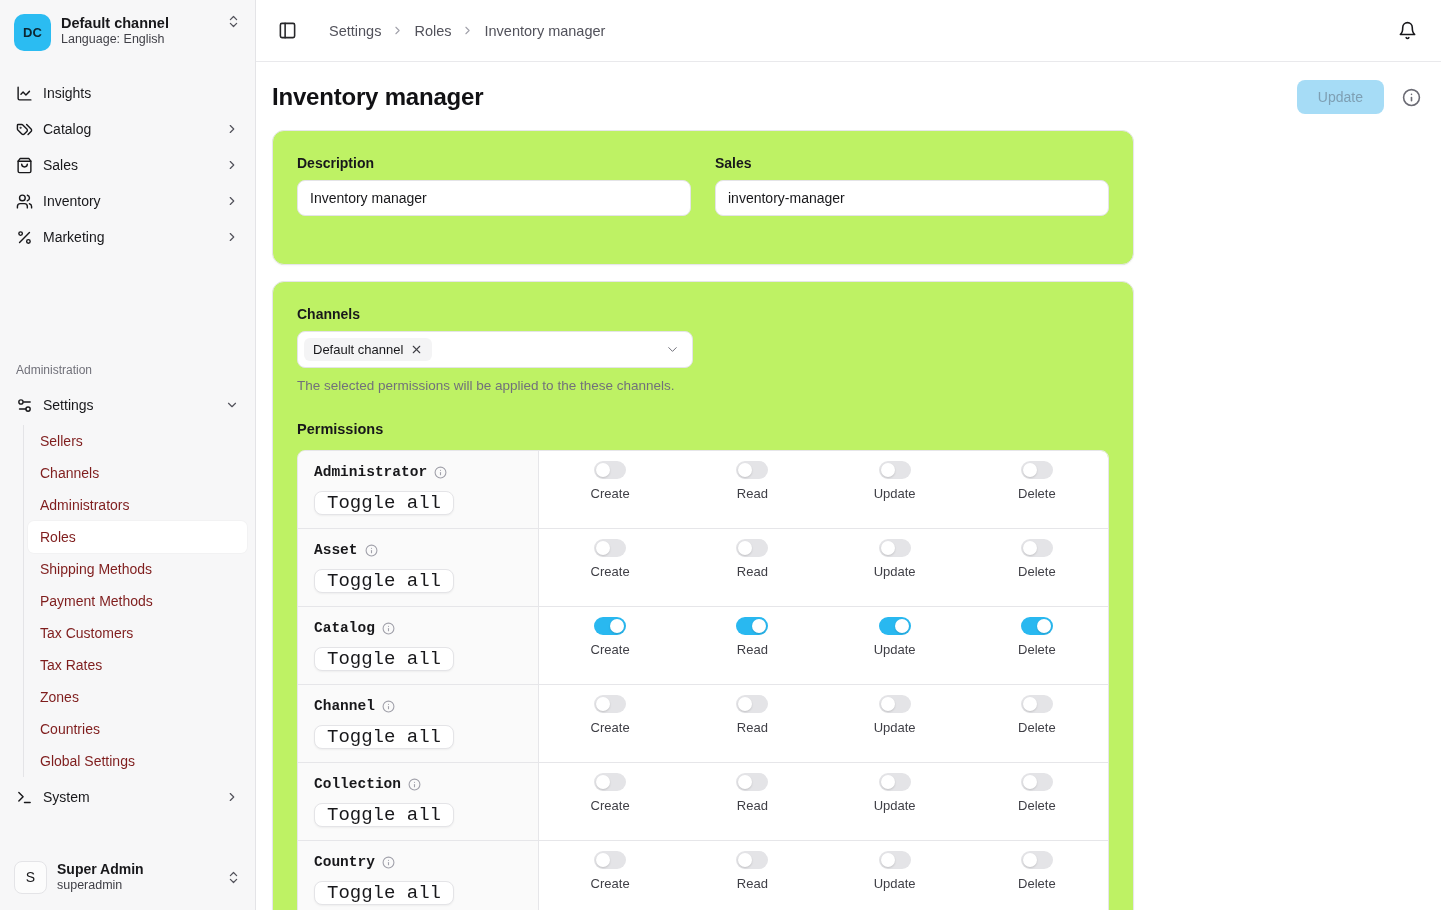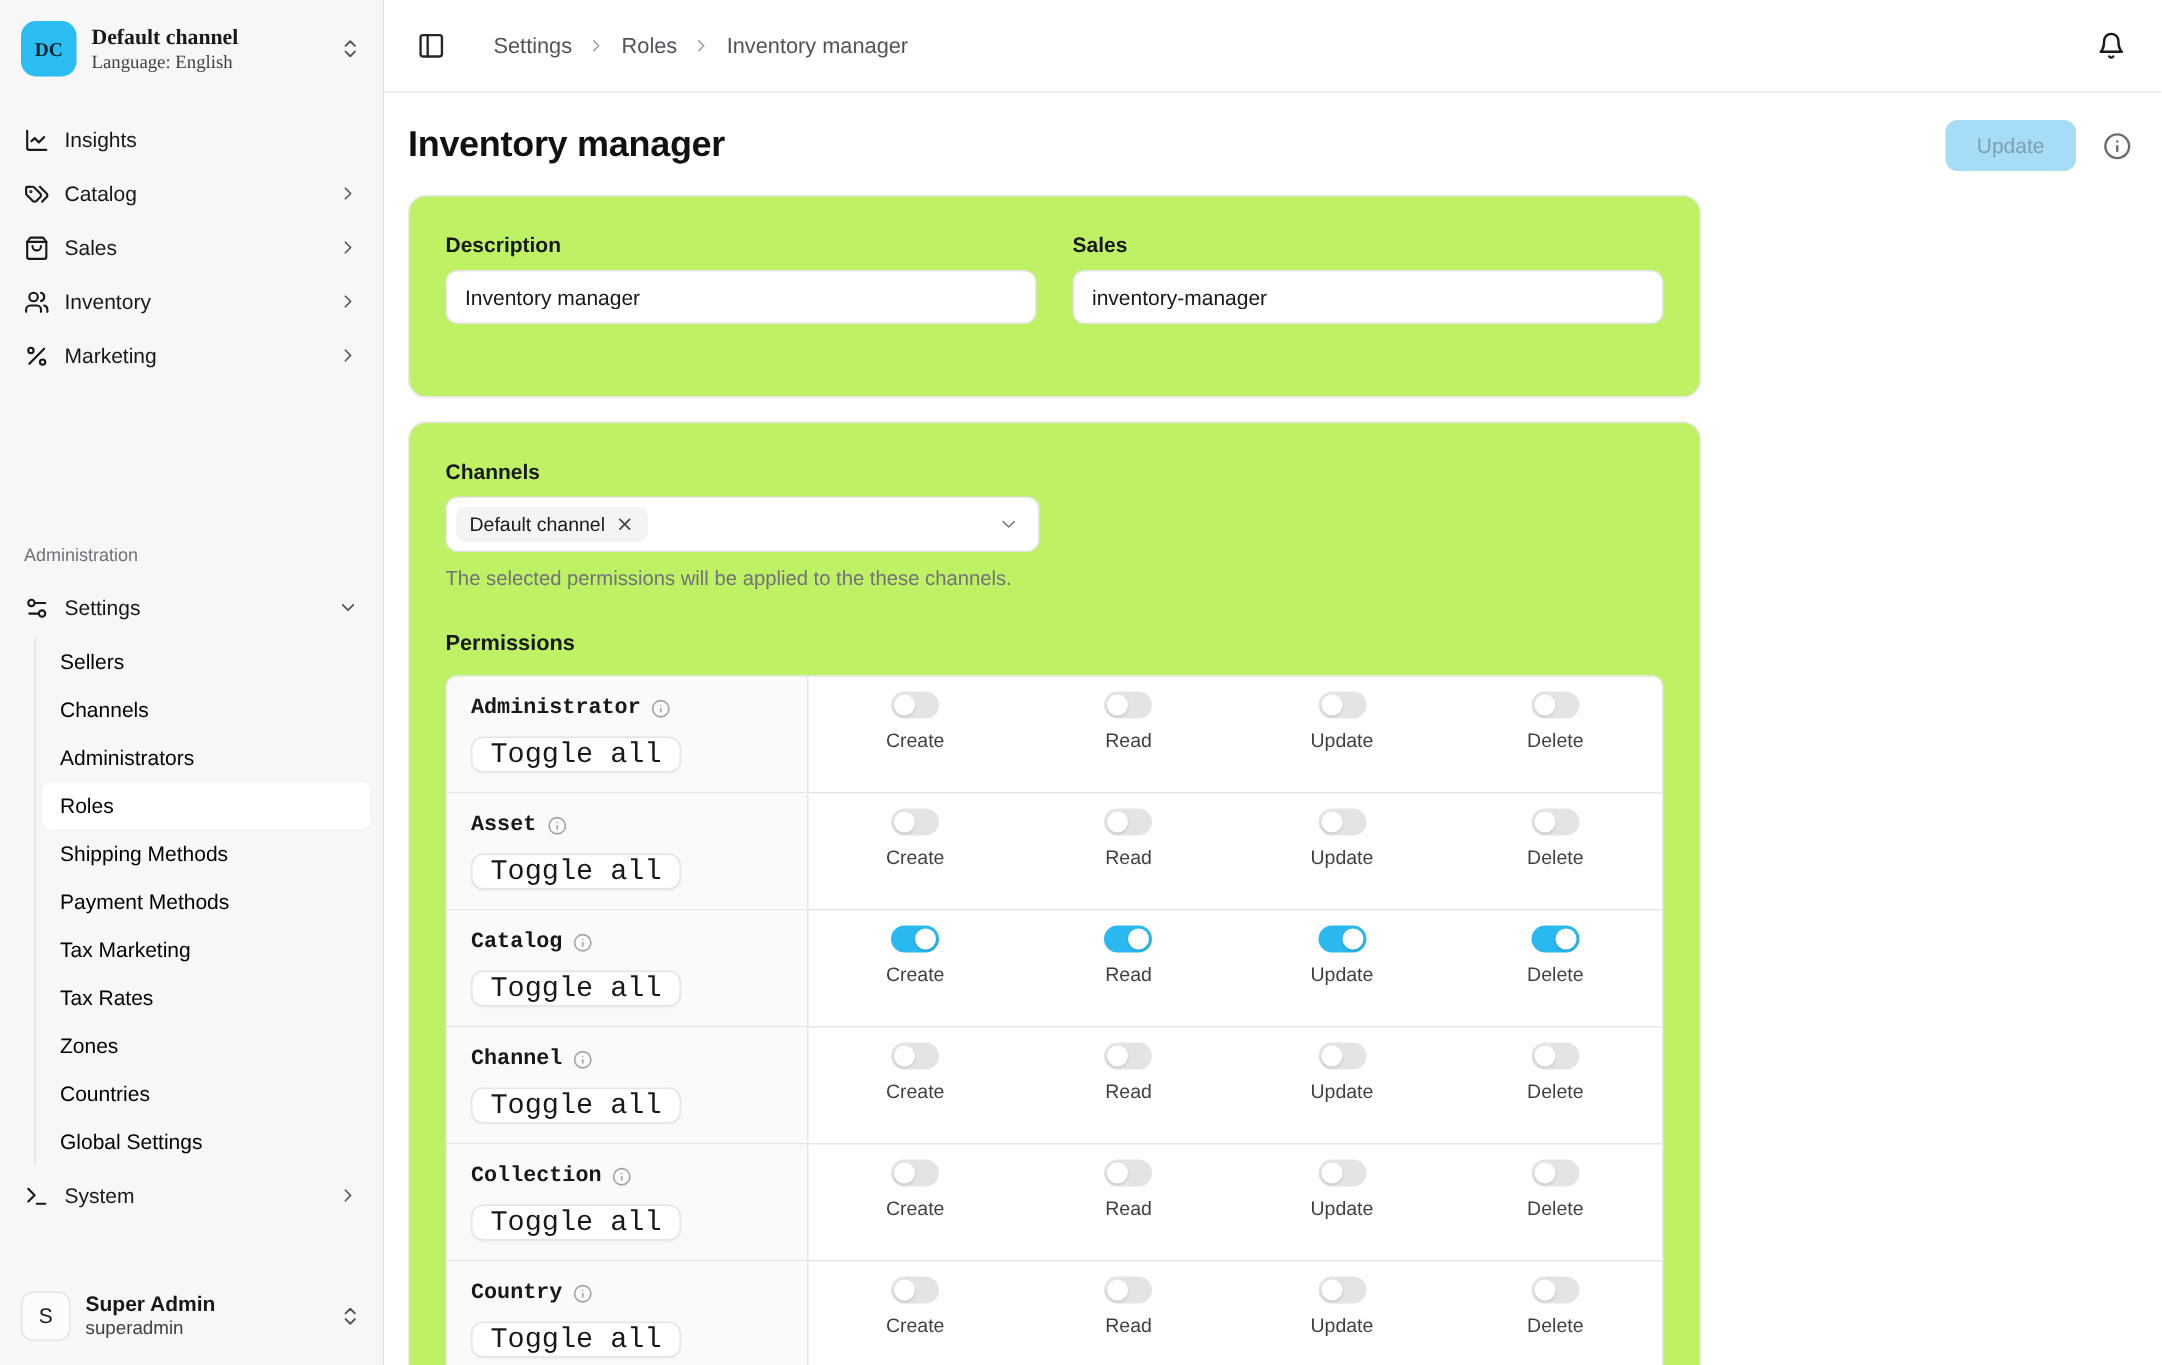--- a/index.html
+++ b/index.html
@@ -11,21 +11,21 @@
   }
   svg { display:block; }
   .ic { stroke:currentColor; fill:none; stroke-width:2; stroke-linecap:round; stroke-linejoin:round; }
 
   
   .sidebar {
     width:256px; min-width:256px; height:100%;
     background:#f7f7f8; border-right:1px solid #e4e4e7;
     display:flex; flex-direction:column; padding:10px 8px 10px 8px;
   }
-  .ws-header { display:flex; align-items:center; gap:10px; padding:4px 6px 8px 6px; cursor:pointer; border-radius:8px;font-family:Liberation Serif, serif; }
+  .ws-header { display:flex; gap:10px; padding:4px 6px 8px 6px; cursor:pointer; border-radius:8px; }
   .ws-avatar {
     width:37px; height:37px; border-radius:10px; background:#2bbcf2;
     display:flex; align-items:center; justify-content:center;
     font-weight:700; font-size:13px; color:#0c2530;
   }
   .ws-meta { flex:1; line-height:1.25; }
   .ws-name { font-weight:700; font-size:14.5px; }
   .ws-sub { font-size:12.5px; color:#3f3f46; }
   .chev-updown { color:#52525b; }
 
@@ -40,21 +40,21 @@
 
   .admin-group { margin-top:108px; }
   .section-label { font-size:12px; color:#71717a; padding:0 8px; margin-bottom:10px; }
 
   .sub-list {
     margin-left:15px; border-left:1px solid #e4e4e7; padding-left:4px;
     margin-top:2px; margin-bottom:2px;
   }
   .sub-item {
     height:32px; display:flex; align-items:center; padding:0 12px;
-    font-size:14px; color:#000000; border-radius:6px; cursor:pointer;
+    font-size:14px; color:#7f1d1d; border-radius:6px; cursor:pointer;
   }
   .sub-item.active { background:#ffffff; box-shadow:0 0 0 1px rgba(0,0,0,0.02); }
 
   .sidebar-footer { margin-top:auto; display:flex; align-items:center; gap:10px; padding:6px 6px; cursor:pointer; border-radius:8px; }
   .user-avatar {
     width:33px; height:33px; border-radius:8px; background:#fcfcfc;
     border:1px solid #e4e4e7; display:flex; align-items:center; justify-content:center;
     font-size:14px; color:#18181b;
   }
   .user-meta { flex:1; line-height:1.25; }
@@ -250,21 +250,21 @@
           </svg>
       </span>
     </div>
     <div class="sub-list" id="settings-children">
         <div class="sub-item">Sellers</div>
         <div class="sub-item">Channels</div>
         <div class="sub-item">Administrators</div>
         <div class="sub-item active">Roles</div>
         <div class="sub-item">Shipping Methods</div>
         <div class="sub-item">Payment Methods</div>
-        <div class="sub-item">Tax Marketing</div>
+        <div class="sub-item">Tax Customers</div>
         <div class="sub-item">Tax Rates</div>
         <div class="sub-item">Zones</div>
         <div class="sub-item">Countries</div>
         <div class="sub-item">Global Settings</div>
       </div>
     <div class="nav-item">
       <span class="nicon">
         <svg class="ic" width="17" height="17" viewBox="0 0 24 24">
             <polyline points="4 17 10 11 4 5"></polyline>
             <line x1="12" x2="20" y1="19" y2="19"></line>

